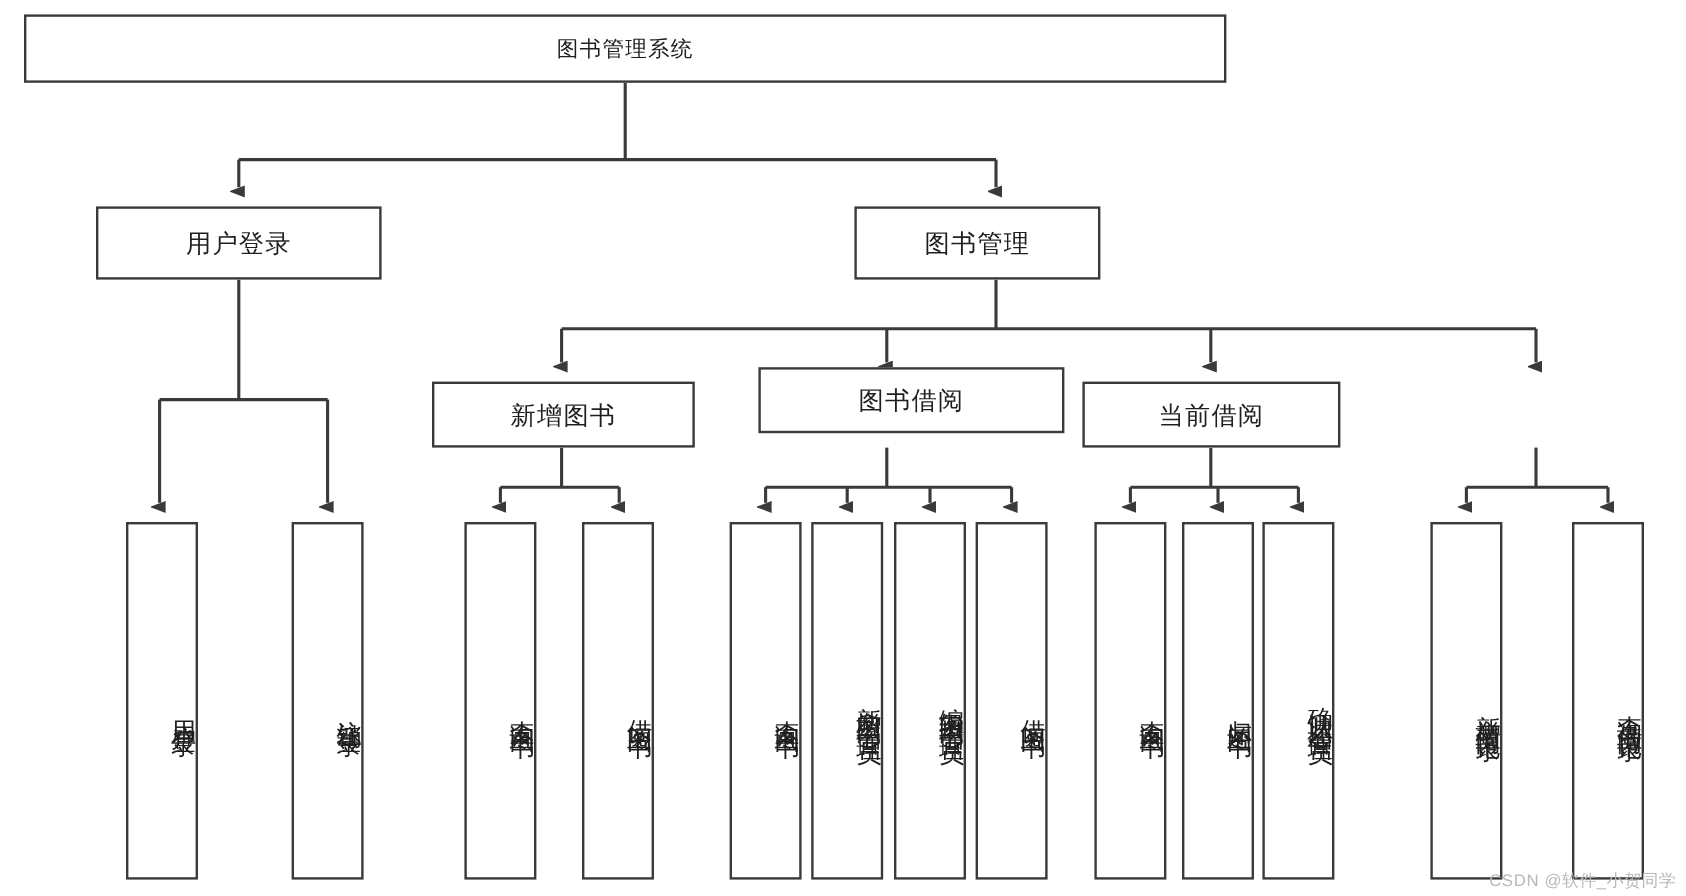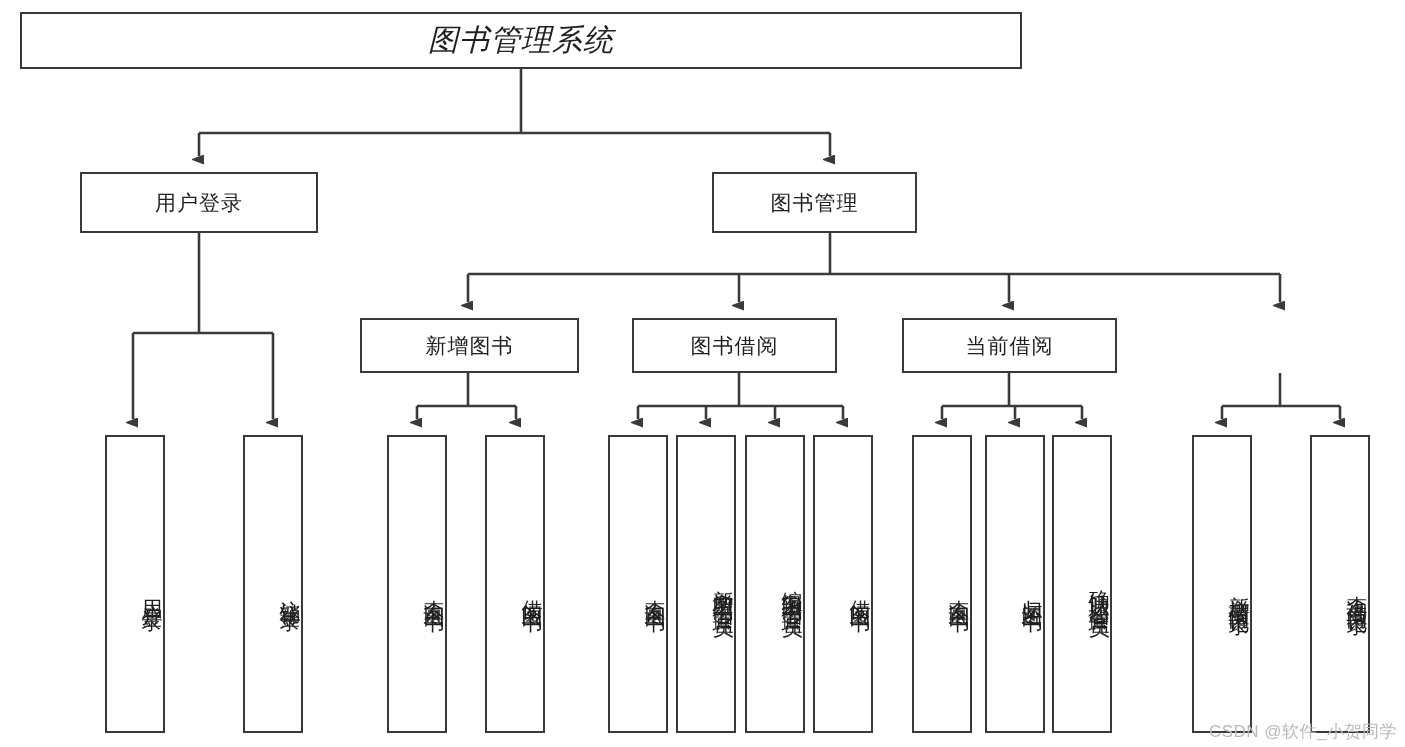--- a/index.html
+++ b/index.html
@@ -26,22 +26,21 @@
     align-items: center;
     justify-content: center;
     color: #1f1f1f;
   }
   .node-h {
     font-size: 21px;
     letter-spacing: 1px;
     white-space: nowrap;
   }
   .node-root {
-    font-size: 30px;
-    font-style: italic;
+    font-size: 18px;
   }
   .node-v {
     writing-mode: vertical-rl;
     text-orientation: upright;
     font-size: 21px;
     letter-spacing: 4px;
     line-height: 1;
     padding-top: 14px;
     align-items: flex-start;
     justify-content: center;
@@ -63,21 +62,21 @@
     stroke-width: 2.6;
     fill: none;
   }
   .arrowhead {
     fill: #3a3a3a;
   }
   #watermark {
     position: absolute;
     right: 8px;
     bottom: 4px;
-    font-size: 17px;
+    font-size: 14px;
     color: #b9b9b9;
     white-space: nowrap;
     letter-spacing: 0.5px;
   }
 </style>
 </head>
 <body>
 
 <div id="canvas">
 
@@ -141,21 +140,21 @@
   </div>
 
   <div class="node node-h" style="left:712px; top:172px; width:205px; height:61px;">
     <span>图书管理</span>
   </div>
 
   <div class="node node-h" style="left:360px; top:318px; width:219px; height:55px;">
     <span>新增图书</span>
   </div>
 
-  <div class="node node-h" style="left:632px; top:318px; width:205px; height:55px;">
+  <div class="node node-h" style="left:632px; top:306px; width:255px; height:55px;">
     <span>图书借阅</span>
   </div>
 
   <div class="node node-h" style="left:902px; top:318px; width:215px; height:55px;">
     <span>当前借阅</span>
   </div>
 
 
   <div class="node node-v" style="left:105px; top:435px; width:60px; height:298px;">
     <span>用户登录</span>

